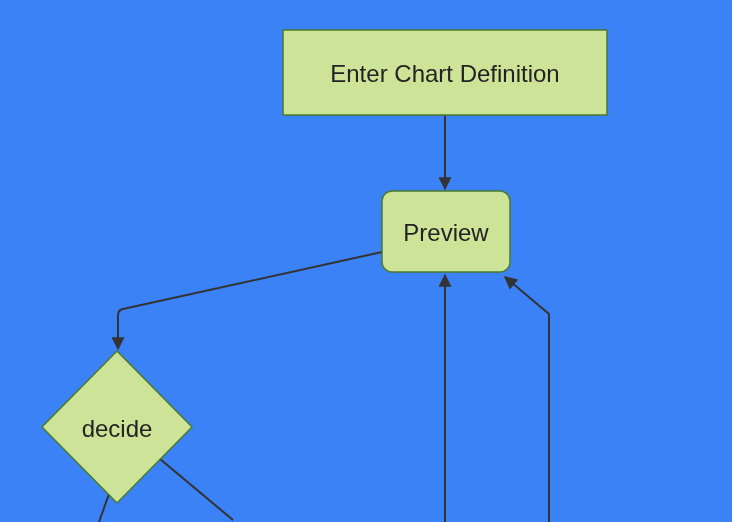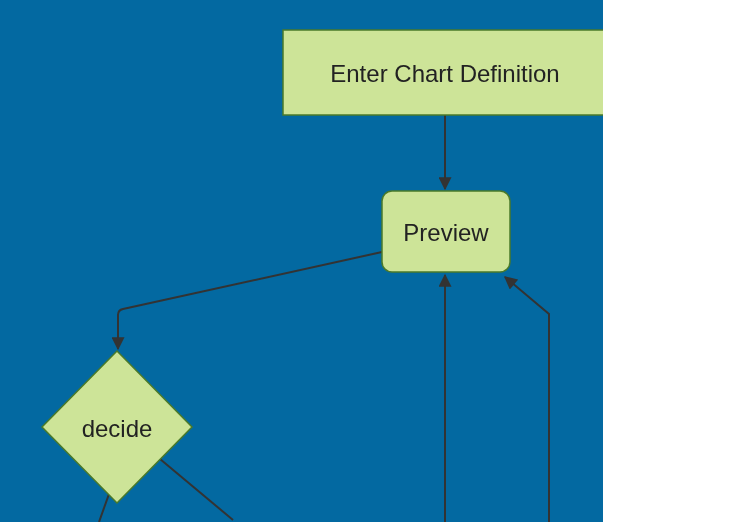--- a/index.html
+++ b/index.html
@@ -3,23 +3,23 @@
 <meta charset="utf-8">
 <style>
   html, body {
     margin: 0;
     padding: 0;
     background: #ffffff;
     font-family: "Liberation Sans", sans-serif;
   }
   .canvas {
     position: relative;
-    width: 603px;
+    width: 732px;
     height: 522px;
-    background: #0369a1;
+    background: #3b82f6;
     overflow: hidden;
   }
   .canvas svg {
     display: block;
   }
   text.node-label {
     font-family: "Liberation Sans", sans-serif;
     font-size: 24px;
   }
 </style>

